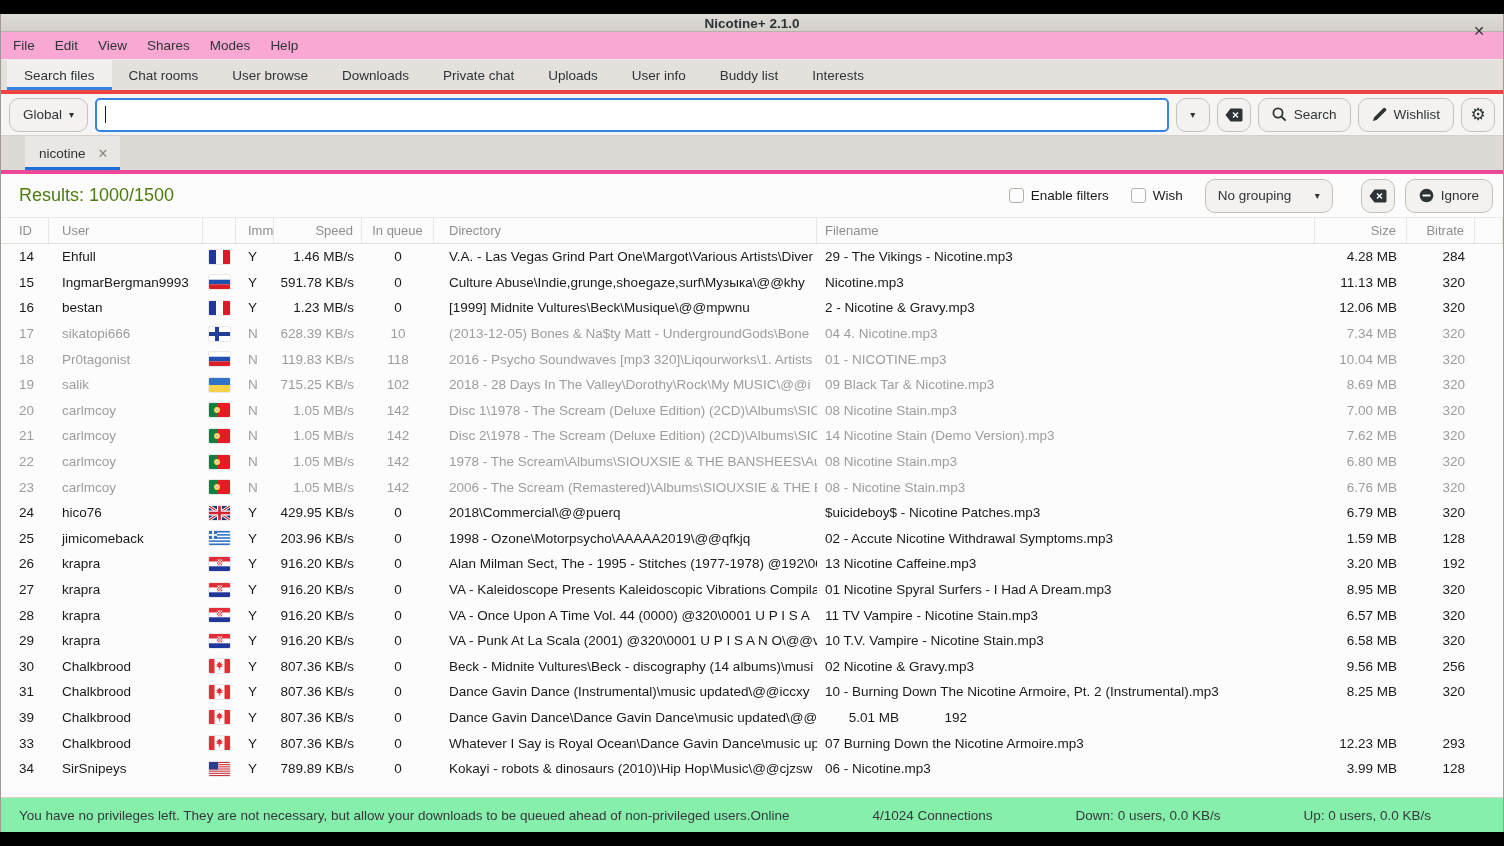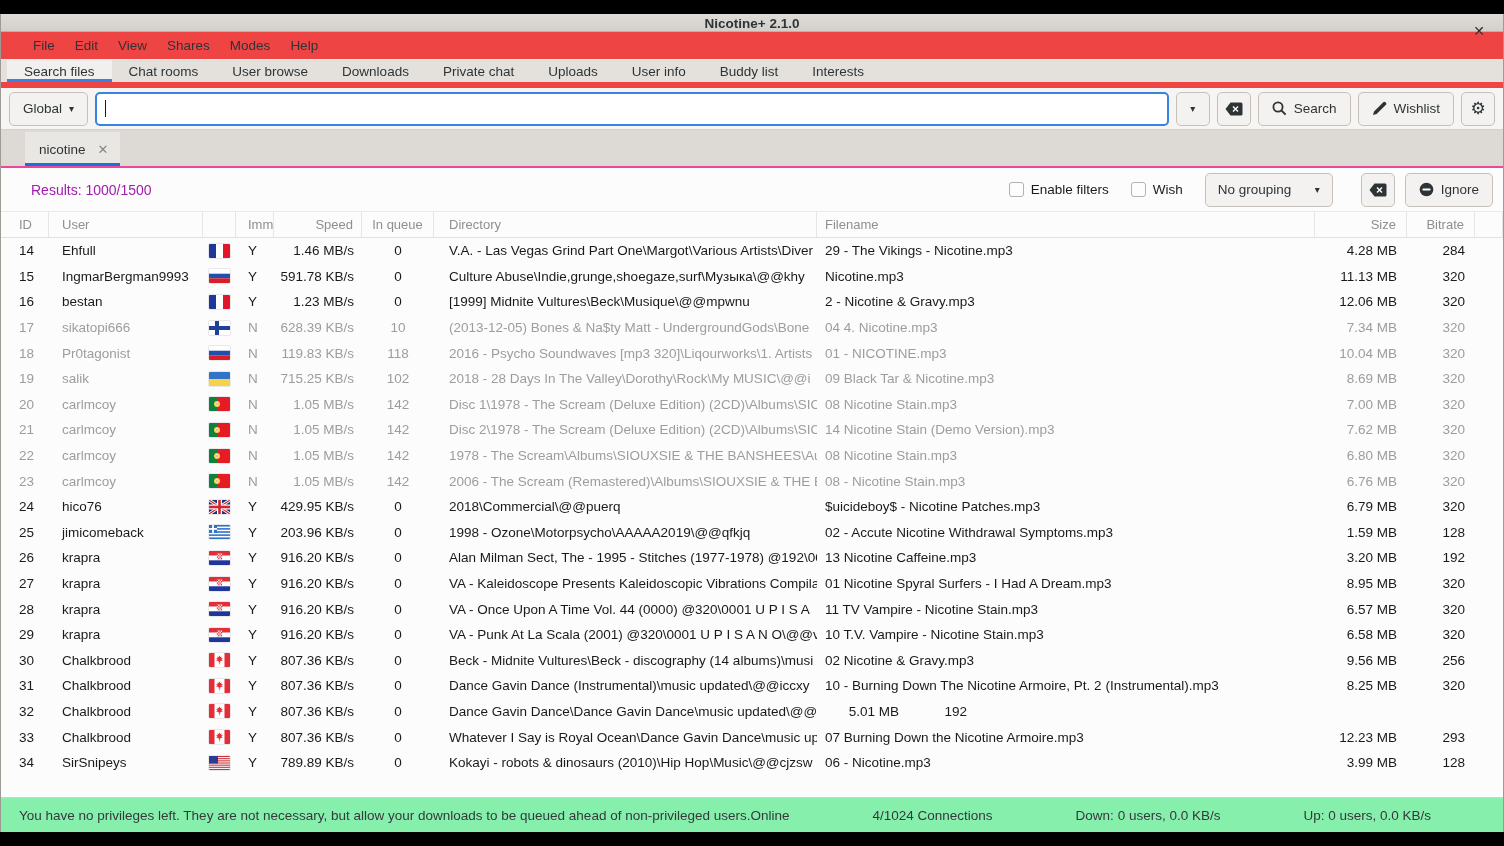--- a/index.html
+++ b/index.html
@@ -8,48 +8,48 @@
   .screen { width:1504px; height:846px; display:flex; flex-direction:column; background:#000; }
   .letterbox { height:14px; background:#000; flex:none; }
   .window { flex:1; display:flex; flex-direction:column; background:#fcfcfc; border-left:1px solid #9f9a94; border-right:1px solid #9f9a94; }
 
   
   .titlebar { flex:none; height:18px; background:linear-gradient(#dfdbd7,#d3cfca); border-bottom:1px solid #b8b2ab; display:flex; align-items:flex-end; justify-content:center; position:relative; }
   .titlebar .title { font-size:13.5px; font-weight:bold; color:#2e3436; }
   .win-close { position:absolute; right:10px; top:0; height:34px; width:28px; display:flex; align-items:center; justify-content:center; font-size:14px; color:#2e3436; cursor:pointer; }
 
   
-  .menubar { flex:none; height:28px; background:#ef4444; display:flex; align-items:center; padding-left:22px; border-bottom:1px solid #ece9e7; }
+  .menubar { flex:none; height:28px; background:#f9a8d4; display:flex; align-items:center; padding-left:2px; border-bottom:1px solid #ece9e7; }
   .menu-item { font-size:13.5px; color:#2e3436; padding:0 10px; height:100%; display:flex; align-items:center; cursor:pointer; }
 
   
-  .maintabs { flex:none; height:28px; background:#e4e1dd; display:flex; align-items:stretch; padding-left:6px; border-bottom:6px solid #ef4444; }
+  .maintabs { flex:none; height:34px; background:#e4e1dd; display:flex; align-items:stretch; padding-left:6px; border-bottom:4px solid #ef4444; }
   .maintab { font-size:13.5px; color:#2e3436; padding:0 17px; display:flex; align-items:center; position:relative; cursor:pointer; }
   .maintab.active { background:#f1f0ee; }
   .maintab.active::after { content:""; position:absolute; left:0; right:0; bottom:0; height:3px; background:#3584e4; }
 
   
   .toolbar { flex:none; height:42px; background:#f6f5f4; display:flex; align-items:center; padding:0 8px; gap:7px; border-bottom:1px solid #d5d0cb; }
-  .btn { height:34px; background:#f4f2f0; border:1px solid #c6c0ba; border-radius:5px; display:flex; align-items:center; justify-content:center; gap:7px; font-size:13.5px; color:#2e3436; padding:0 13px; cursor:pointer; flex:none; }
+  .btn { height:34px; background:#f4f2f0; border:1px solid #c6c0ba; border-radius:10px; display:flex; align-items:center; justify-content:center; gap:7px; font-size:13.5px; color:#2e3436; padding:0 13px; cursor:pointer; flex:none; }
   .btn .caret { font-size:10px; color:#2e3436; }
   .search-entry { flex:1; height:34px; background:#fff; border:2px solid #3584e4; border-radius:5px; display:flex; align-items:center; padding-left:8px; }
   .caret-line { width:1px; height:17px; background:#1a1a1a; }
   .sq { width:34px; padding:0; }
   .icon { display:flex; align-items:center; justify-content:center; }
   .gear-glyph { font-size:17px; line-height:1; color:#2e3436; }
 
   
-  .subtabs { flex:none; height:38px; background:#ddd9d4; display:flex; align-items:flex-end; padding-left:24px; border-bottom:2px solid #ec4899; }
+  .subtabs { flex:none; height:38px; background:#ddd9d4; display:flex; align-items:flex-end; padding-left:24px; border-bottom:4px solid #ec4899; }
   .subtab { height:34px; background:#e9e7e4; display:flex; align-items:center; gap:12px; padding:0 12px 0 14px; position:relative; font-size:13.5px; color:#2e3436; cursor:pointer; }
   .subtab::after { content:""; position:absolute; left:0; right:0; bottom:0; height:3px; background:#1c71d8; }
   .subtab .close { color:#8a8680; font-size:13px; cursor:pointer; }
 
   
   .results-bar { flex:none; height:43px; background:#fcfcfc; display:flex; align-items:center; padding:0 10px 0 18px; }
-  .results-count { font-size:14px; color:#a21caf; flex:none;margin-left:12px; }
+  .results-count { font-size:18px; color:#4d7c0f; flex:none; }
   .results-spacer { flex:1; }
   .check-group { display:flex; align-items:center; gap:7px; margin-right:22px; cursor:pointer; }
   .checkbox { width:15px; height:15px; background:#fdfdfd; border:1px solid #b7b1aa; border-radius:3px; flex:none; }
   .check-label { font-size:13.5px; color:#1a1a1a; }
   .grouping-btn { width:128px; justify-content:space-between; padding:0 12px; margin-right:28px; }
   .ignore-btn { margin-left:10px; }
 
   
   .thead { flex:none; height:27px; display:flex; align-items:center; border-top:1px solid #eceae8; border-bottom:1px solid #e3e1de; background:#fcfcfc; }
   .th { font-size:13px; color:#8f8f8d; white-space:nowrap; overflow:hidden; height:100%; display:flex; align-items:center; border-right:1px solid #e8e6e3; flex:none; }
@@ -601,21 +601,21 @@
         <span class="td c-imm">Y</span>
         <span class="td c-speed">807.36 KB/s</span>
         <span class="td c-queue">0</span>
         <span class="td c-dir">Dance Gavin Dance (Instrumental)\music updated\@@iccxy</span>
         <span class="td c-file">10 - Burning Down The Nicotine Armoire, Pt. 2 (Instrumental).mp3</span>
         <span class="td c-size">8.25 MB</span>
         <span class="td c-bitrate">320</span>
         <span class="td c-end"></span>
       </div>
         <div class="tr">
-        <span class="td c-id">32</span>
+        <span class="td c-id">39</span>
         <span class="td c-user">Chalkbrood</span>
         <span class="td c-flag flag-wrap">
             <svg width="21" height="14" viewBox="0 0 21 14">
               <rect width="21" height="14" fill="#fff"></rect>
               <rect width="5.5" height="14" fill="#e52d37"></rect>
               <rect x="15.5" width="5.5" height="14" fill="#e52d37"></rect>
               <path d="M10.5,2.3 L11.2,4.1 L12.7,3.5 L12.1,5.3 L13.9,5.1 L12.5,6.8 L14.1,7.6 L11.3,8 L11.5,9.7 L10.5,8.8 L9.5,9.7 L9.7,8 L6.9,7.6 L8.5,6.8 L7.1,5.1 L8.9,5.3 L8.3,3.5 L9.8,4.1 Z" fill="#e52d37"></path>
               <rect x="10.2" y="8.8" width="0.6" height="2.6" fill="#e52d37"></rect>
             </svg>
           </span>

